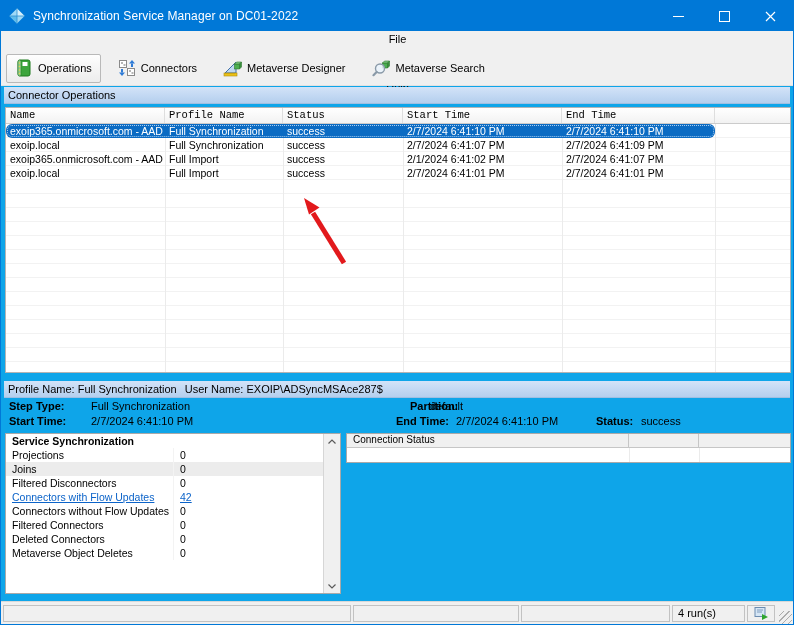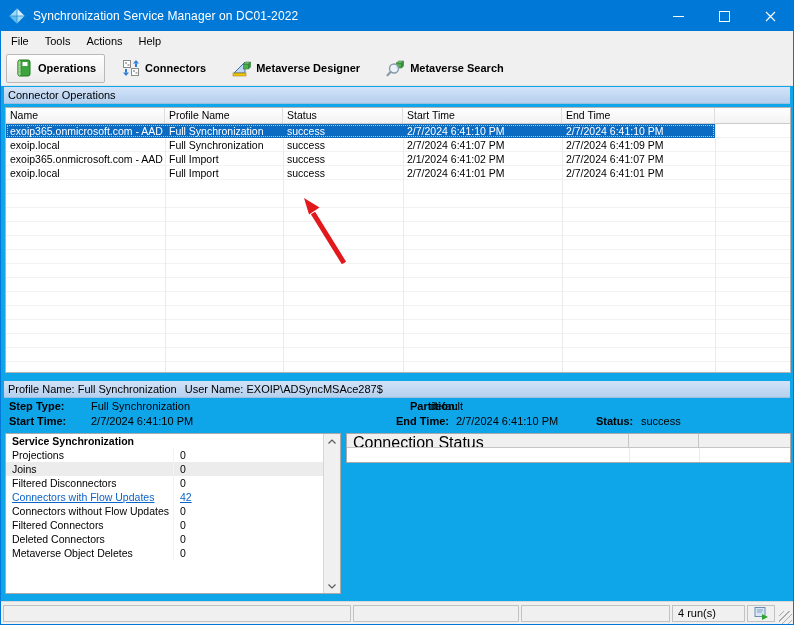--- a/index.html
+++ b/index.html
@@ -10,44 +10,44 @@
   .titlebar{position:absolute;left:0;top:0;right:0;height:30px;background:#0078D7;
     display:flex;align-items:center;color:#fff;}
   .app-icon{width:16px;height:16px;margin:0 8px 0 8px;flex:0 0 auto;}
   .title-text{font-size:12px;letter-spacing:.1px;}
   .win-controls{margin-left:auto;display:flex;height:30px;}
   .wbtn{width:46px;height:30px;display:flex;align-items:center;justify-content:center;}
   .min-glyph{width:11px;height:1px;background:#fff;}
   .max-glyph{width:9px;height:9px;border:1px solid #fff;}
   
   .menubar{position:absolute;top:30px;left:0;right:0;height:20px;background:#F0F0F0;
-    display:flex;align-items:center;padding-left:3px;}
+    display:flex;align-items:center;padding-left:3px;flex-direction:column;}
   .menu-item{padding:2px 9px 2px 7px;}
   
   .toolbar{position:absolute;top:50px;left:0;right:0;height:34px;background:#F0F0F0;
-    border-bottom:1px solid #E2E2E2;display:flex;align-items:center;padding-left:5px;font-weight:bold;}
+    border-bottom:1px solid #E2E2E2;display:flex;align-items:center;padding-left:5px;}
   .tbtn{display:flex;align-items:center;gap:5px;height:27px;padding:0 8px;margin-right:8px;
     border:1px solid transparent;border-radius:2px;}
   .tbtn.selected{background:linear-gradient(#FEFEFE,#ECECEC);border:1px solid #B9B9B9;}
   .tbtn svg{flex:0 0 auto;}
   
   .section-bar{position:absolute;left:3px;right:3px;height:17px;
     background:linear-gradient(#D3E3F8,#B4CFEE);border-bottom:1px solid #9FBFE2;
     display:flex;align-items:center;padding-left:4px;box-sizing:border-box;}
   
   .listview{position:absolute;left:4px;top:106px;width:786px;height:266px;background:#fff;
     border:1px solid #B4B4B4;box-sizing:border-box;font-size:10.5px;}
   .lv-header{display:flex;height:16px;background:linear-gradient(#FFFFFF,#F2F2F2);
     border-bottom:1px solid #CBCBCB;box-sizing:border-box;}
   .lv-hcell{box-sizing:border-box;padding:1px 4px;border-right:1px solid #DEDEDE;
-    white-space:nowrap;overflow:hidden;}
+    white-space:nowrap;overflow:hidden;font-family:Liberation Mono, monospace;}
   .lv-body{position:absolute;top:16px;left:0;right:0;bottom:0;
     background:repeating-linear-gradient(to bottom,transparent 0 13px,#F2F2F2 13px 14px);}
   .vline{position:absolute;top:0;bottom:0;width:1px;background:#EBEBEB;}
-  .lv-row{position:absolute;left:0;height:14px;line-height:14px;display:flex;width:709px;}
+  .lv-row{position:absolute;left:0;height:14px;line-height:14px;display:flex;width:709px;border-radius:6px;}
   .lv-cell{box-sizing:border-box;padding:0 4px;white-space:nowrap;overflow:hidden;}
   .lv-row.selected{background:#0B6BC3;color:#fff;outline:1px dotted #A9CDF0;outline-offset:-2px;}
   .c0{width:159px;} .c1{width:118px;} .c2{width:120px;} .c3{width:159px;} .c4{width:153px;} .cx{flex:1;}
   
   .arrow-overlay{position:absolute;left:285px;top:185px;width:80px;height:95px;z-index:6;pointer-events:none;}
   
   .details{position:absolute;left:0;top:397px;right:0;height:35px;}
   .details span{position:absolute;white-space:nowrap;}
   .b{font-weight:bold;}
   
@@ -60,21 +60,21 @@
   .st-row{display:flex;height:14px;line-height:14px;}
   .st-label{width:168px;padding-left:6px;box-sizing:border-box;border-right:1px solid #F3F3F3;
     white-space:nowrap;overflow:hidden;}
   .st-value{flex:1;padding-left:6px;}
   .st-row.hl{background:#ECECEC;}
   .link{color:#0B63C9;text-decoration:underline;}
   .stats-scroll{position:absolute;right:0;top:0;width:17px;bottom:0;background:#F0F0F0;
     border-left:1px solid #D6D6D6;box-sizing:border-box;}
   .sc-btn{position:absolute;left:0;right:0;height:15px;display:flex;align-items:center;justify-content:center;}
   
-  .rpanel{position:absolute;left:345px;top:432px;width:445px;height:161px;font-size:16px;}
+  .rpanel{position:absolute;left:345px;top:432px;width:445px;height:161px;font-size:10px;}
   .grid-panel{position:absolute;left:0;right:0;background:#fff;border:1px solid #A9A9A9;box-sizing:border-box;}
   .gp-header{display:flex;height:14px;background:#F0F0F0;border-bottom:1px solid #C6C6C6;box-sizing:border-box;}
   .gp-hcell{box-sizing:border-box;padding:0 0 0 6px;border-right:1px solid #C6C6C6;white-space:nowrap;overflow:hidden;}
   .gp-body{position:absolute;left:0;right:0;bottom:0;
     background:repeating-linear-gradient(to bottom,transparent 0 13px,#F2F2F2 13px 14px);}
   
   .statusbar{position:absolute;left:0;right:0;top:600px;height:23px;background:#F0F0F0;border-top:1px solid #D8D8D8;}
   .sb-panel{position:absolute;top:3px;height:17px;border:1px solid #C2C2C2;background:#F0F0F0;
     box-sizing:border-box;line-height:15px;padding-left:5px;white-space:nowrap;overflow:hidden;}
   .grip{position:absolute;right:1px;bottom:1px;width:13px;height:13px;

